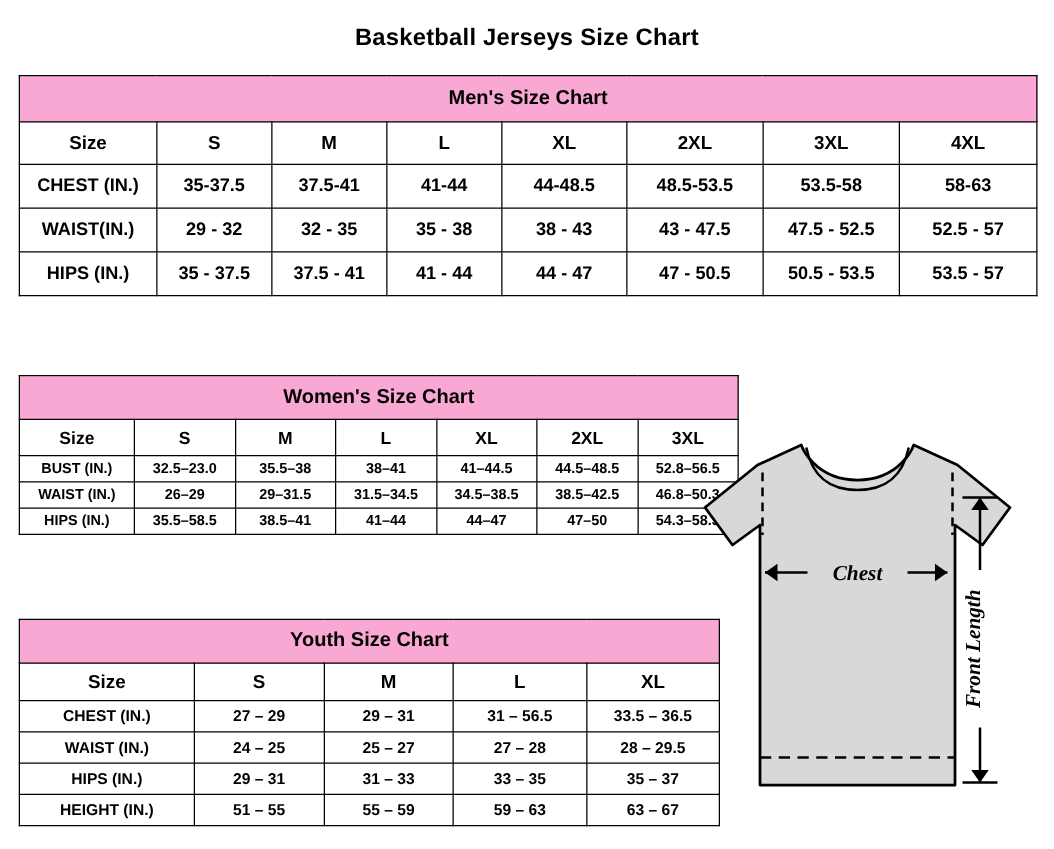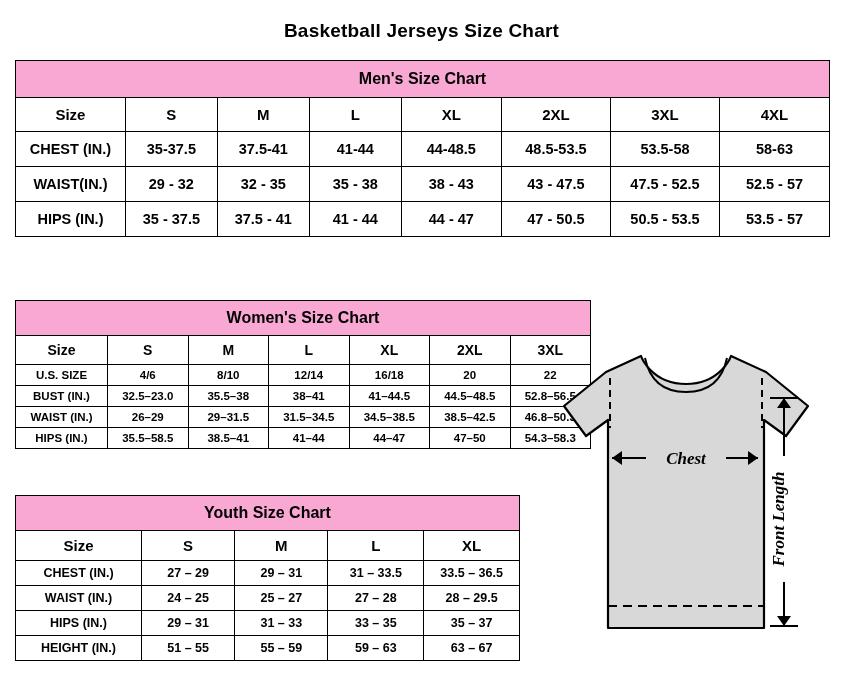--- a/index.html
+++ b/index.html
@@ -78,21 +78,21 @@
   #women-table .caption-row td { font-size: 16px; padding: 8px 0; }
   #women-table .header-row td { font-size: 14px; padding: 6px 0; }
   #women-table .data-row td { font-size: 11.5px; padding: 4px 0; }
   #women-table .rowlabel { font-size: 11.5px; }
 
   
   #youth-wrap {
     position: absolute;
     left: 15px;
     top: 495px;
-    width: 505px;
+    width: 561px;
   }
   #youth-table { width: 100%; }
   #youth-table .caption-row td { font-size: 16px; padding: 8px 0; }
   #youth-table .header-row td { font-size: 15px; padding: 6px 0; }
   #youth-table .data-row td { font-size: 12.5px; padding: 5px 0; }
   #youth-table .rowlabel { font-size: 12px; }
 
   
   #jersey-wrap {
     position: absolute;
@@ -193,29 +193,20 @@
       <tr class="header-row">
         <td>Size</td>
         <td>S</td>
         <td>M</td>
         <td>L</td>
         <td>XL</td>
         <td>2XL</td>
         <td>3XL</td>
       </tr>
       <tr class="data-row">
-        <td class="rowlabel">U.S. SIZE</td>
-        <td>4/6</td>
-        <td>8/10</td>
-        <td>12/14</td>
-        <td>16/18</td>
-        <td>20</td>
-        <td>22</td>
-      </tr>
-      <tr class="data-row">
         <td class="rowlabel">BUST (IN.)</td>
         <td>32.5–23.0</td>
         <td>35.5–38</td>
         <td>38–41</td>
         <td>41–44.5</td>
         <td>44.5–48.5</td>
         <td>52.8–56.5</td>
       </tr>
       <tr class="data-row">
         <td class="rowlabel">WAIST (IN.)</td>
@@ -256,21 +247,21 @@
         <td>Size</td>
         <td>S</td>
         <td>M</td>
         <td>L</td>
         <td>XL</td>
       </tr>
       <tr class="data-row">
         <td class="rowlabel">CHEST (IN.)</td>
         <td>27 – 29</td>
         <td>29 – 31</td>
-        <td>31 – 33.5</td>
+        <td>31 – 56.5</td>
         <td>33.5 – 36.5</td>
       </tr>
       <tr class="data-row">
         <td class="rowlabel">WAIST (IN.)</td>
         <td>24 – 25</td>
         <td>25 – 27</td>
         <td>27 – 28</td>
         <td>28 – 29.5</td>
       </tr>
       <tr class="data-row">

